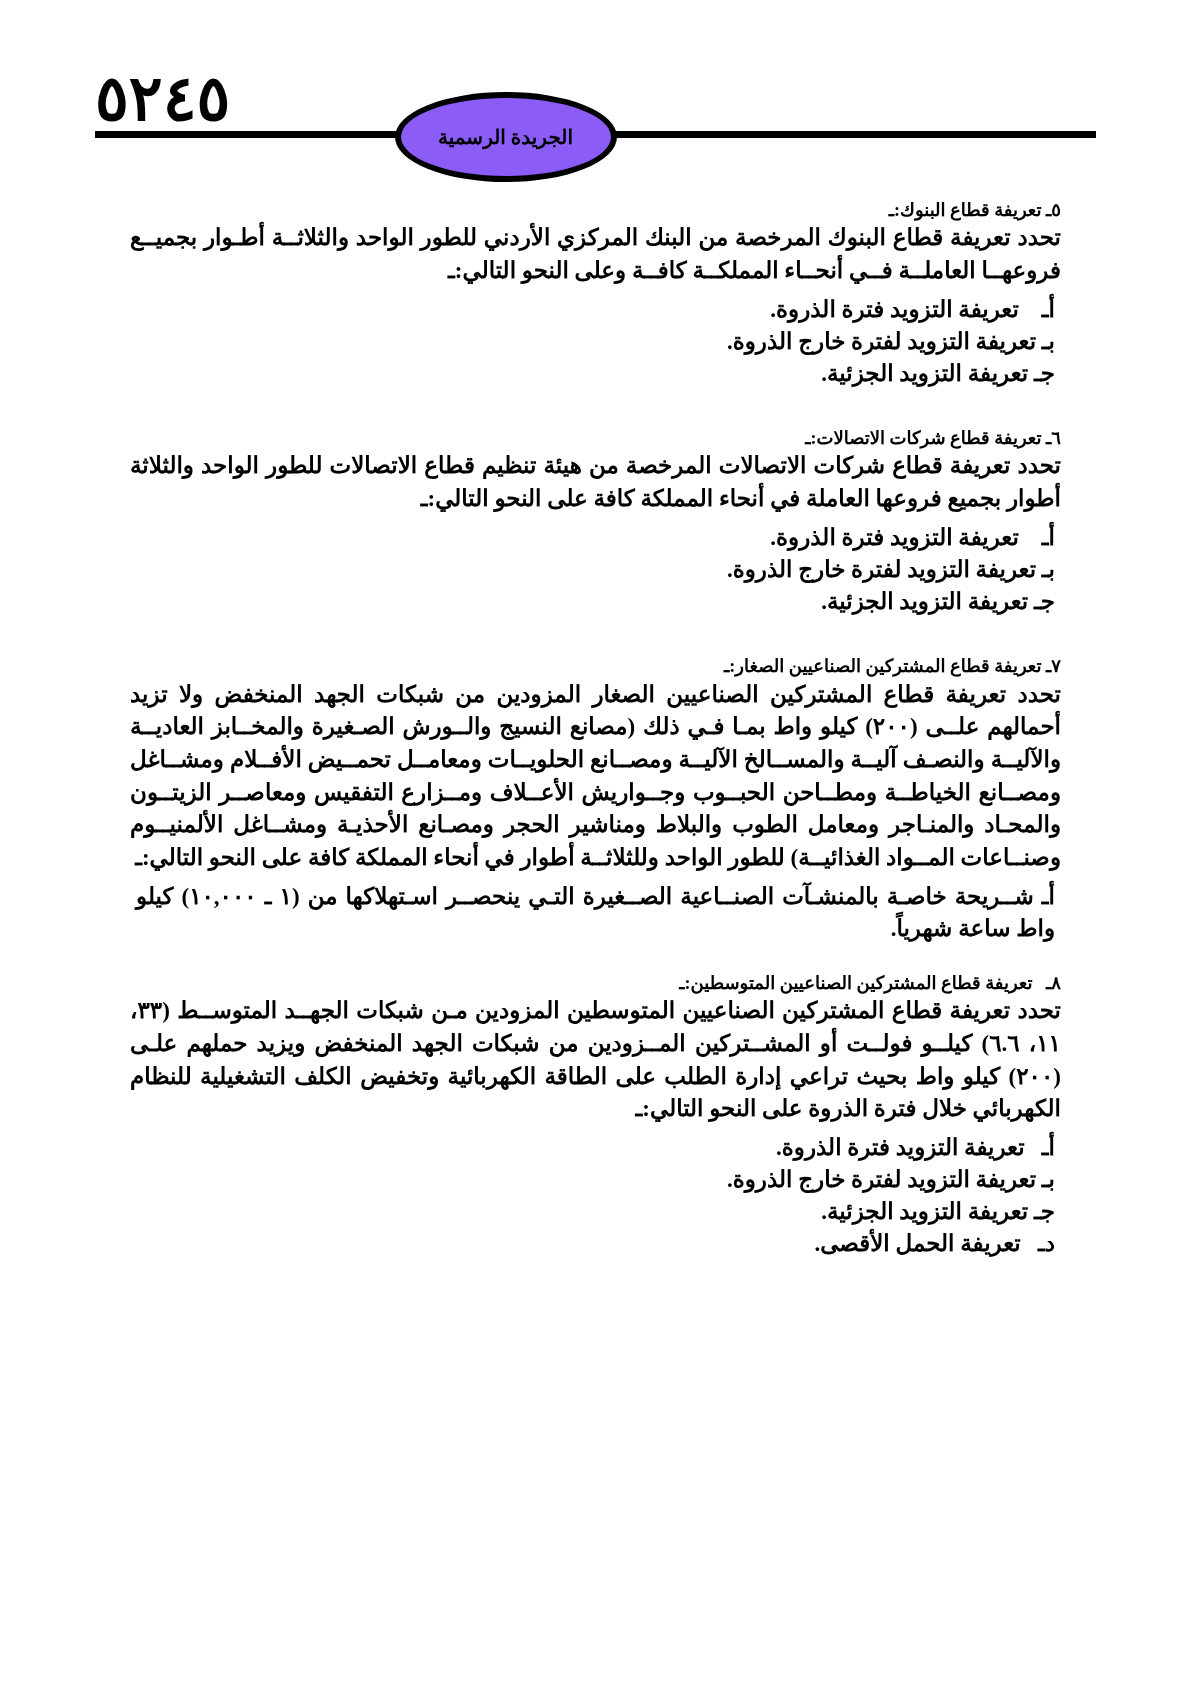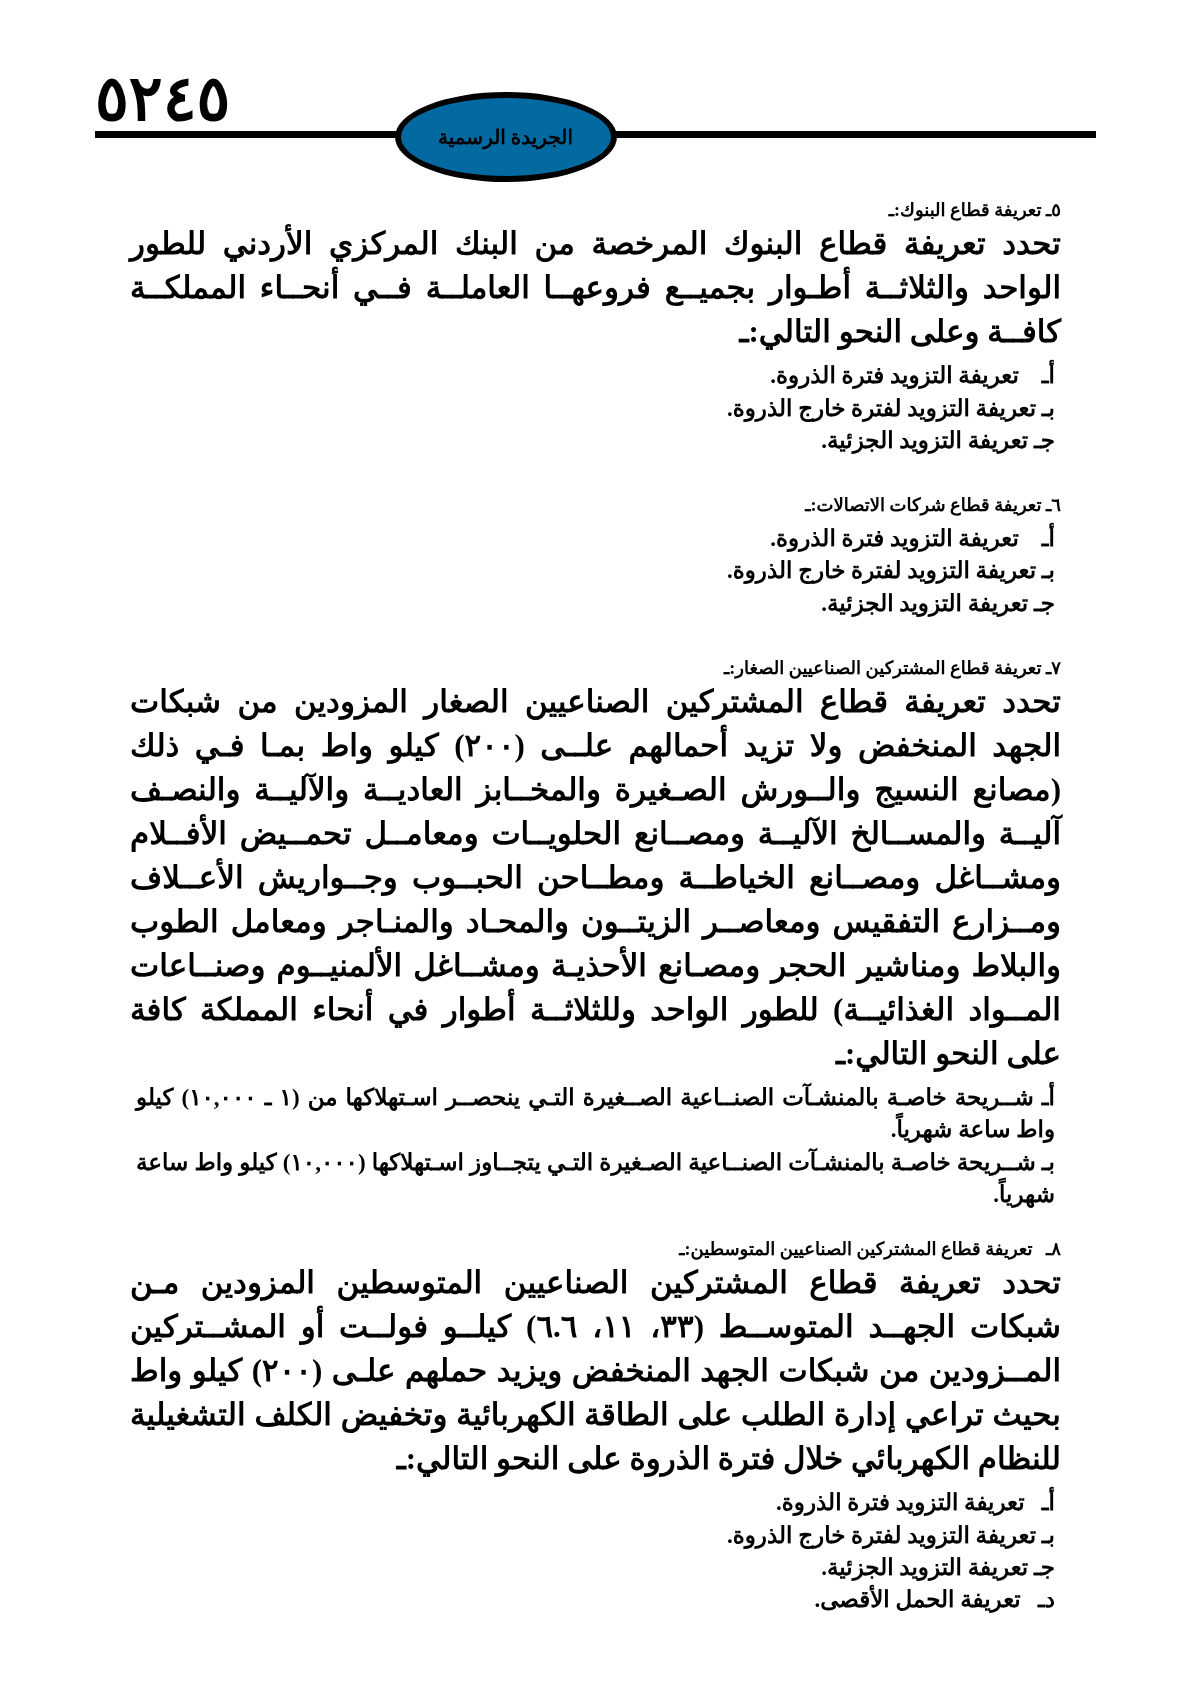--- a/index.html
+++ b/index.html
@@ -39,21 +39,21 @@
     position: absolute;
     top: 14px;
     left: 0;
     right: 4px;
     margin: 0 auto;
     width: 210px;
     height: 78px;
     transform: translateX(-88px);
     border: 6px solid #000000;
     border-radius: 50% / 50%;
-    background: #0369a1;
+    background: #8b5cf6;
     display: flex;
     align-items: center;
     justify-content: center;
   }
   .header-ellipse-label {
     font-family: "Liberation Serif", "DejaVu Serif", serif;
     font-weight: 700;
     font-size: 20px;
     line-height: 1;
     color: #000000;
@@ -100,21 +100,21 @@
   }
   .sec-num {
     font-weight: 700;
   }
   .sec-head-text {
     font-weight: 700;
   }
 
   .sec-body {
     font-weight: 700;
-    font-size: 31px;
+    font-size: 23px;
     line-height: 1.42;
     text-align: justify;
     text-align-last: right;
     margin-top: 0;
   }
 
   .sub-list {
     list-style: none;
     margin: 6px;
     padding: 0;
@@ -177,20 +177,21 @@
       </ul>
     </div>
 
     <div class="spacer-md"></div>
 
     <div class="section">
       <div class="sec-head">
         <span class="sec-num">٦ـ</span>
         <span class="sec-head-text">تعريفة قطاع شركات الاتصالات:ـ</span>
       </div>
+      <div class="sec-body">تحدد تعريفة قطاع شركات الاتصالات المرخصة من هيئة تنظيم قطاع الاتصالات للطور الواحد والثلاثة أطوار بجميع فروعها العاملة في أنحاء المملكة كافة على النحو التالي:ـ</div>
       <ul class="sub-list">
         <li class="sub-item">
           <span class="sub-label">أـ</span>
           &nbsp;&nbsp;
           <span class="sub-text">تعريفة التزويد فترة الذروة.</span>
         </li>
         <li class="sub-item">
           <span class="sub-label">بـ</span>
           <span class="sub-text">تعريفة التزويد لفترة خارج الذروة.</span>
         </li>
@@ -206,24 +207,20 @@
     <div class="section">
       <div class="sec-head">
         <span class="sec-num">٧ـ</span>
         <span class="sec-head-text">تعريفة قطاع المشتركين الصناعيين الصغار:ـ</span>
       </div>
       <div class="sec-body">تحدد تعريفة قطاع المشتركين الصناعيين الصغار المزودين من شبكات الجهد المنخفض ولا تزيد أحمالهم علــى (٢٠٠) كيلو واط بمـا فـي ذلك (مصانع النسيج والــورش الصـغيرة والمخــابز العاديــة والآليــة والنصـف آليــة والمســالخ الآليــة ومصــانع الحلويــات ومعامــل تحمــيض الأفــلام ومشــاغل ومصــانع الخياطــة ومطــاحن الحبــوب وجــواريش الأعــلاف ومــزارع التفقيس ومعاصــر الزيتــون والمحـاد والمنـاجر ومعامل الطوب والبلاط ومناشير الحجر ومصـانع الأحذيـة ومشــاغل الألمنيــوم وصنــاعات المــواد الغذائيــة) للطور الواحد وللثلاثــة أطوار في أنحاء المملكة كافة على النحو التالي:ـ</div>
       <ul class="sub-list">
         <li class="sub-item wrapped">
           <span class="sub-label">أـ</span>
           <span class="sub-text">شــريحة خاصـة بالمنشـآت الصنــاعية الصــغيرة التـي ينحصــر اسـتهلاكها من (١ ـ ١٠,٠٠٠) كيلو واط ساعة شهرياً.</span>
-        </li>
-        <li class="sub-item wrapped">
-          <span class="sub-label">بـ</span>
-          <span class="sub-text">شــريحة خاصـة بالمنشـآت الصنــاعية الصـغيرة التـي يتجــاوز اسـتهلاكها (١٠,٠٠٠) كيلو واط ساعة شهرياً.</span>
         </li>
       </ul>
     </div>
 
     <div class="section">
       <div class="sec-head">
         <span class="sec-num">٨ـ</span>
         &nbsp;
         <span class="sec-head-text">تعريفة قطاع المشتركين الصناعيين المتوسطين:ـ</span>
       </div>

